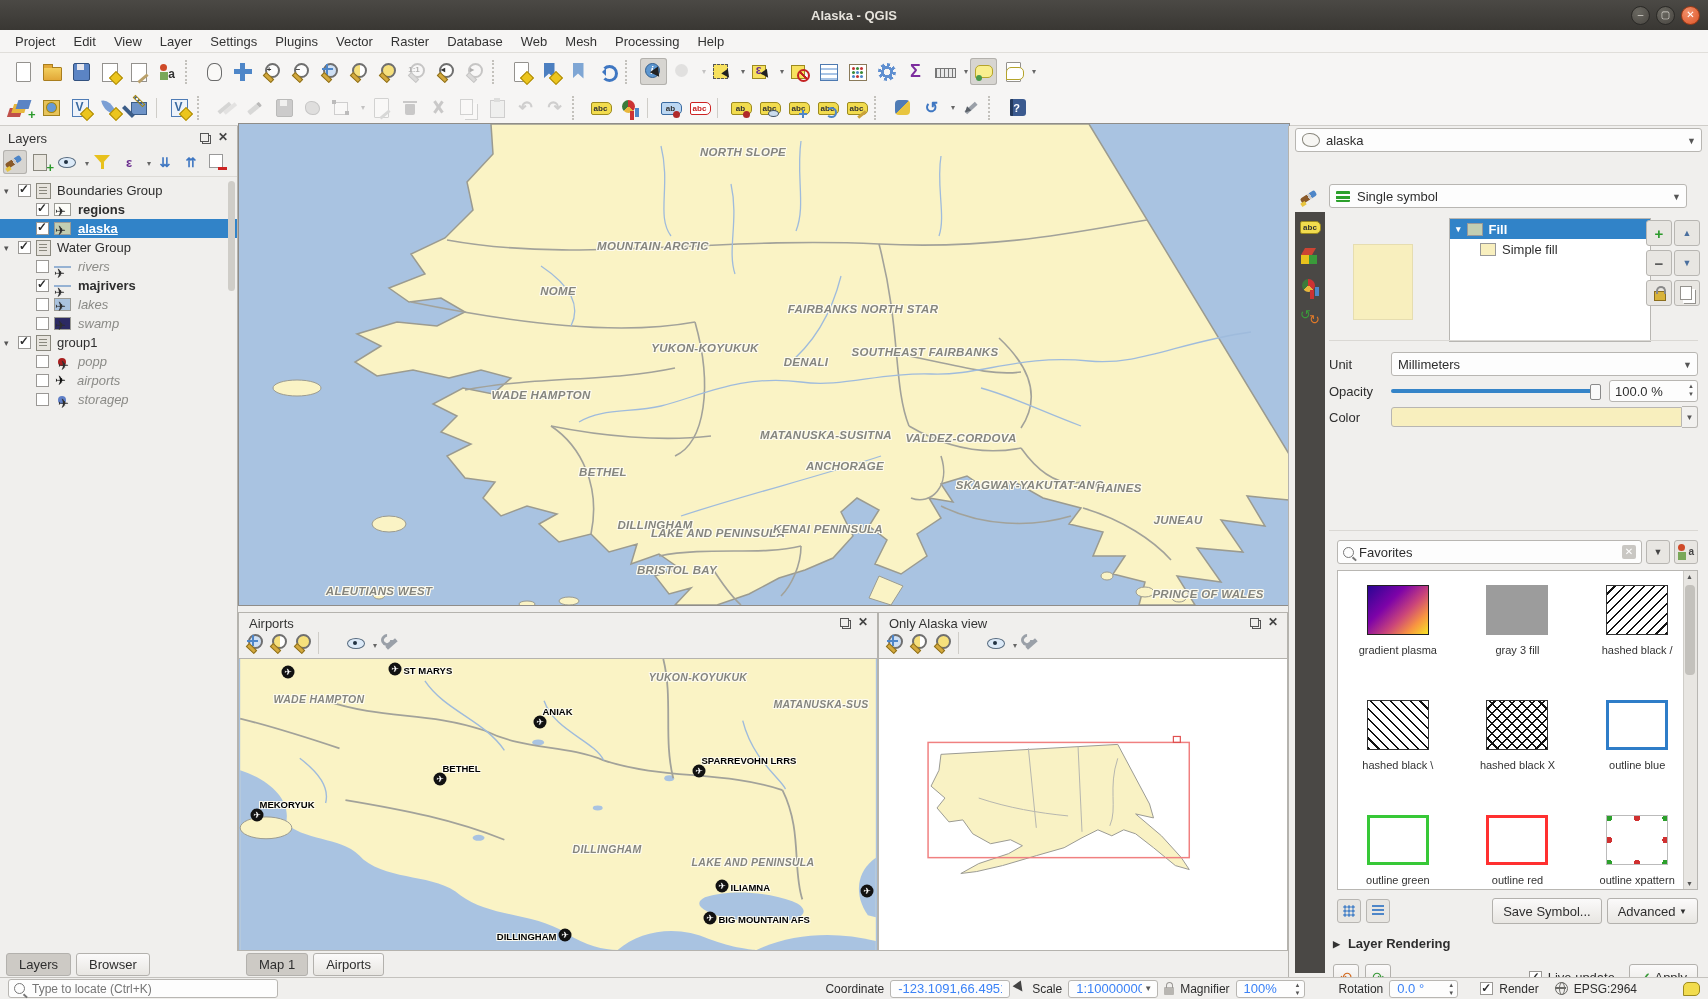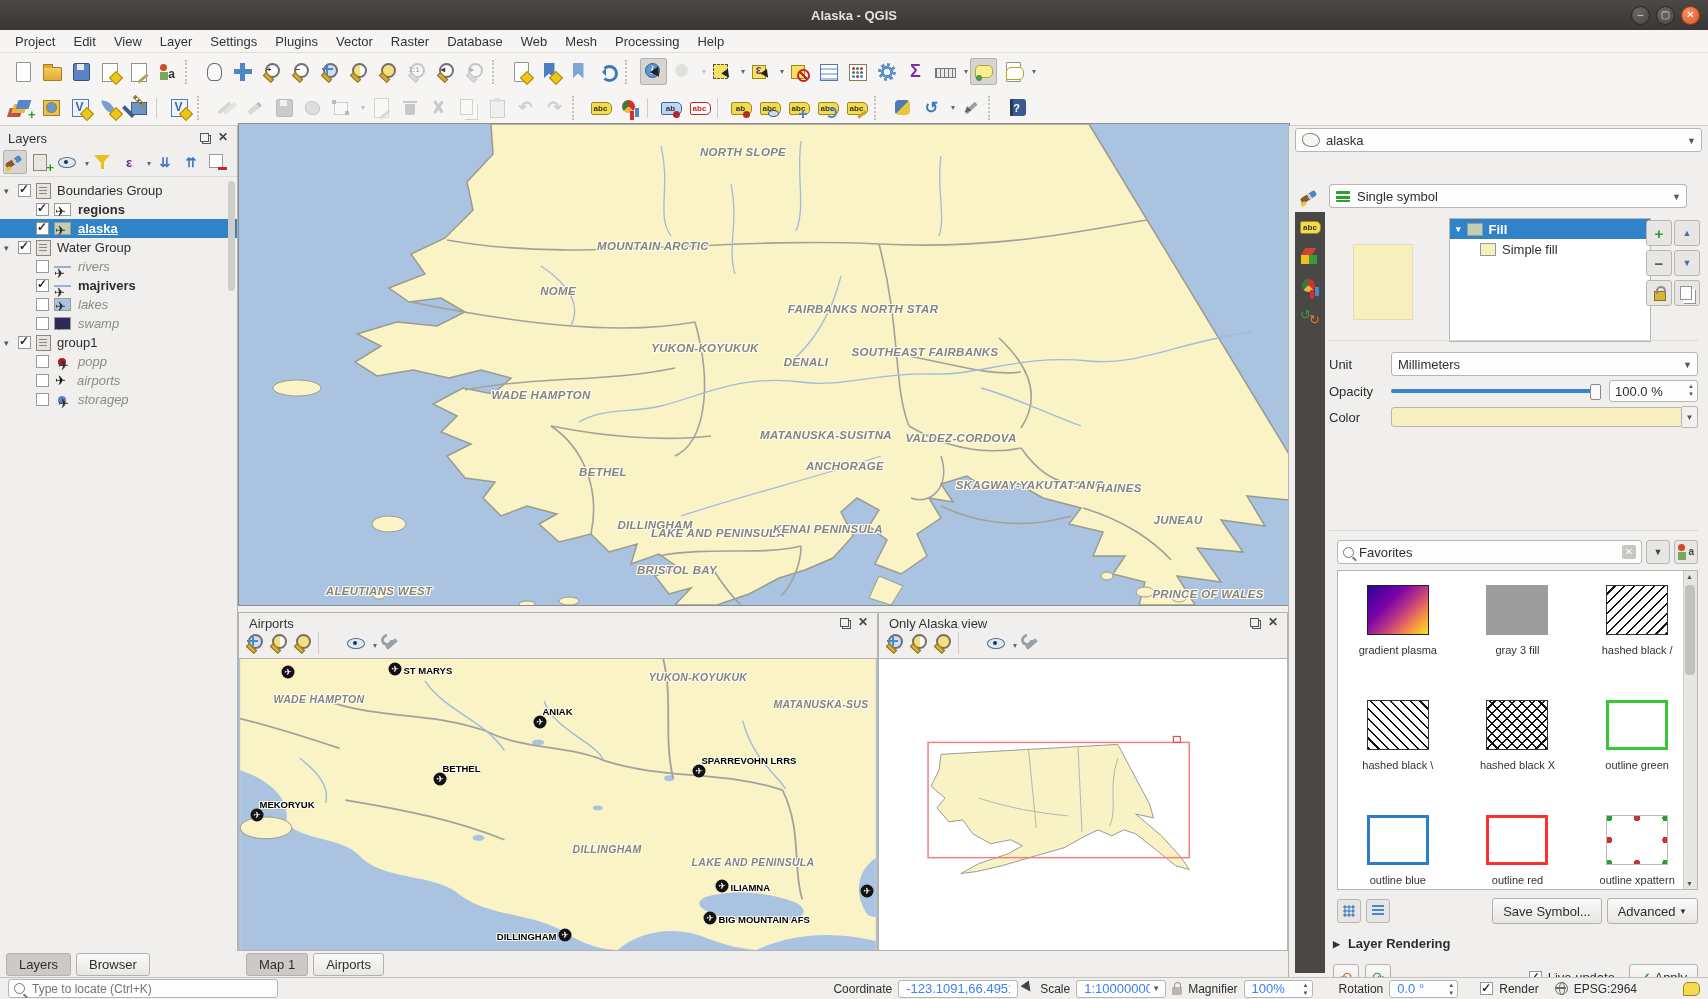--- a/index.html
+++ b/index.html
@@ -1231,28 +1231,28 @@
             <div class="symcell sw-hash2">
               <div class="sympre"></div>
               <div class="symlabel">hashed black \</div>
             </div>
 
             <div class="symcell sw-hashx">
               <div class="sympre"></div>
               <div class="symlabel">hashed black X</div>
             </div>
 
+            <div class="symcell sw-oblue">
+              <div class="sympre"></div>
+              <div class="symlabel">outline blue</div>
+            </div>
+
             <div class="symcell sw-ogreen">
               <div class="sympre"></div>
               <div class="symlabel">outline green</div>
-            </div>
-
-            <div class="symcell sw-oblue">
-              <div class="sympre"></div>
-              <div class="symlabel">outline blue</div>
             </div>
 
             <div class="symcell sw-ored">
               <div class="sympre"></div>
               <div class="symlabel">outline red</div>
             </div>
 
             <div class="symcell sw-oxpat">
               <div class="sympre"></div>
               <div class="symlabel">outline xpattern</div>
@@ -1326,21 +1326,21 @@
     <div class="sb-field" style="width:78px">
       <input value="1:10000000" style="">
       <span style="font-size:8px;color:#555">▼</span>
     </div>
     <span class="locklite"></span>
     <span>Magnifier</span>
     <div class="sb-field sb-spin" style="width:48px">
       <input value="100%" style="">
       <span class="arrows">▲<br>▼</span>
     </div>
-    <span style="margin-left:20px">Rotation</span>
+    <span style="margin-left:28px">Rotation</span>
     <div class="sb-field sb-spin" style="width:48px">
       <input value="0.0 °" style="">
       <span class="arrows">▲<br>▼</span>
     </div>
     <span class="chk on" style="margin-left:16px"></span>
     <span>Render</span>
     <span class="globe" style="margin-left:10px"></span>
     <span>EPSG:2964</span>
     <span style="width:30px"></span>
     <span class="msgbubble"></span>

